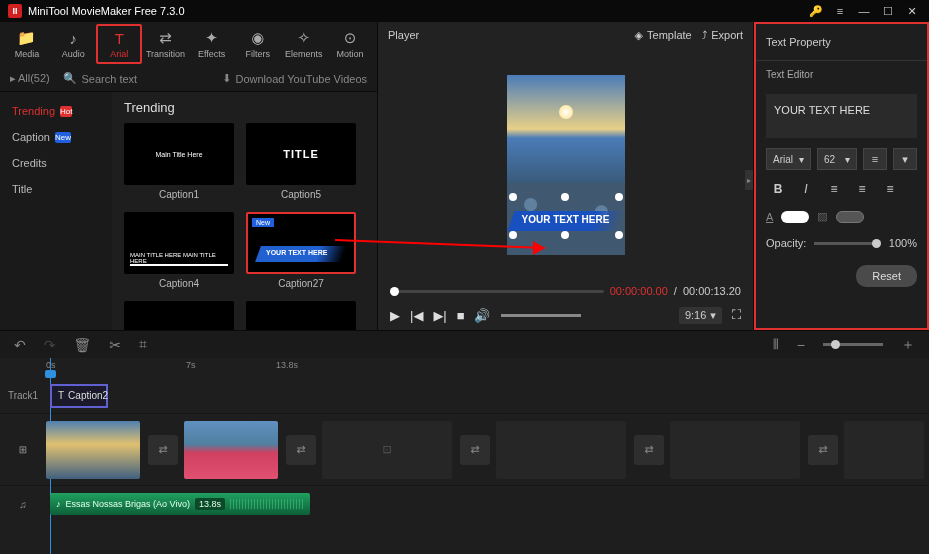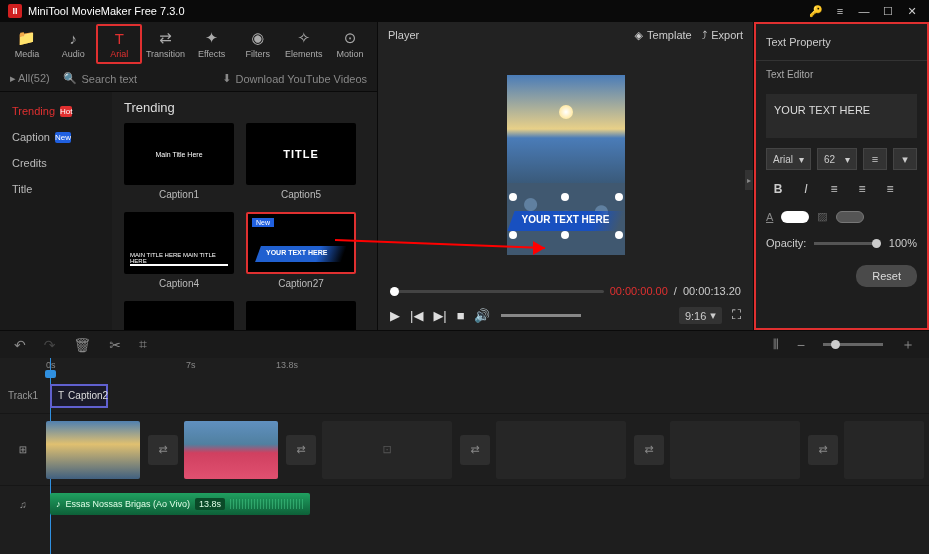--- a/index.html
+++ b/index.html
@@ -55,21 +55,21 @@
 .preview .btext { position:absolute; top:3px; left:6px; right:6px; text-align:center; color:#fff; font-weight:bold; font-size:10px; white-space:nowrap; }
 .preview .handle { position:absolute; width:8px; height:8px; background:#fff; border-radius:50%; }
 .arrow-svg { position:absolute; left:335px; top:230px; pointer-events:none; z-index:50; }
 .time-bar { height:18px; display:flex; align-items:center; padding:0 12px; gap:6px; }
 .time-bar .track { flex:1; height:3px; background:#444; position:relative; border-radius:2px; }
 .time-bar .dot { position:absolute; left:0; top:-3px; width:9px; height:9px; background:#fff; border-radius:50%; }
 .player-ctrl { height:30px; display:flex; align-items:center; padding:0 12px; gap:10px; }
 .pbtn { color:#ddd; font-size:13px; cursor:pointer; }
 .vol { width:80px; height:3px; background:#888; }
 .player-ctrl .spacer { flex:1; }
-.aspect { background:#333; padding:2px 6px; border-radius:2px; display:flex; align-items:flex-end; gap:4px; }
+.aspect { background:#333; padding:2px 6px; border-radius:2px; display:flex; align-items:center; gap:4px; }
 .right-panel { width:175px; background:#1e1e1e; border:2px solid #e03030; display:flex; flex-direction:column; }
 .rp-head { padding:12px 10px; color:#ccc; font-size:11px; border-bottom:1px solid #333; }
 .rp-sec { padding:8px 10px; color:#aaa; font-size:10px; }
 .text-editor { margin:6px 10px; padding:10px 8px; background:#2a2a2a; color:#ddd; font-size:11px; min-height:44px; }
 .ctrl-row { display:flex; gap:6px; padding:4px 10px; }
 .sel { flex:1; background:#333; border:1px solid #444; color:#ccc; height:22px; display:flex; align-items:center; justify-content:space-between; padding:0 6px; font-size:10px; cursor:pointer; }
 .sel.sm { flex:0 0 40px; }
 .icnbtn { width:24px; height:22px; background:#333; border:1px solid #444; display:flex; align-items:center; justify-content:center; cursor:pointer; color:#ccc; font-size:11px; }
 .format-row { display:flex; gap:4px; padding:4px 10px; }
 .fbtn { width:24px; height:22px; display:flex; align-items:center; justify-content:center; cursor:pointer; color:#ccc; font-size:12px; }

